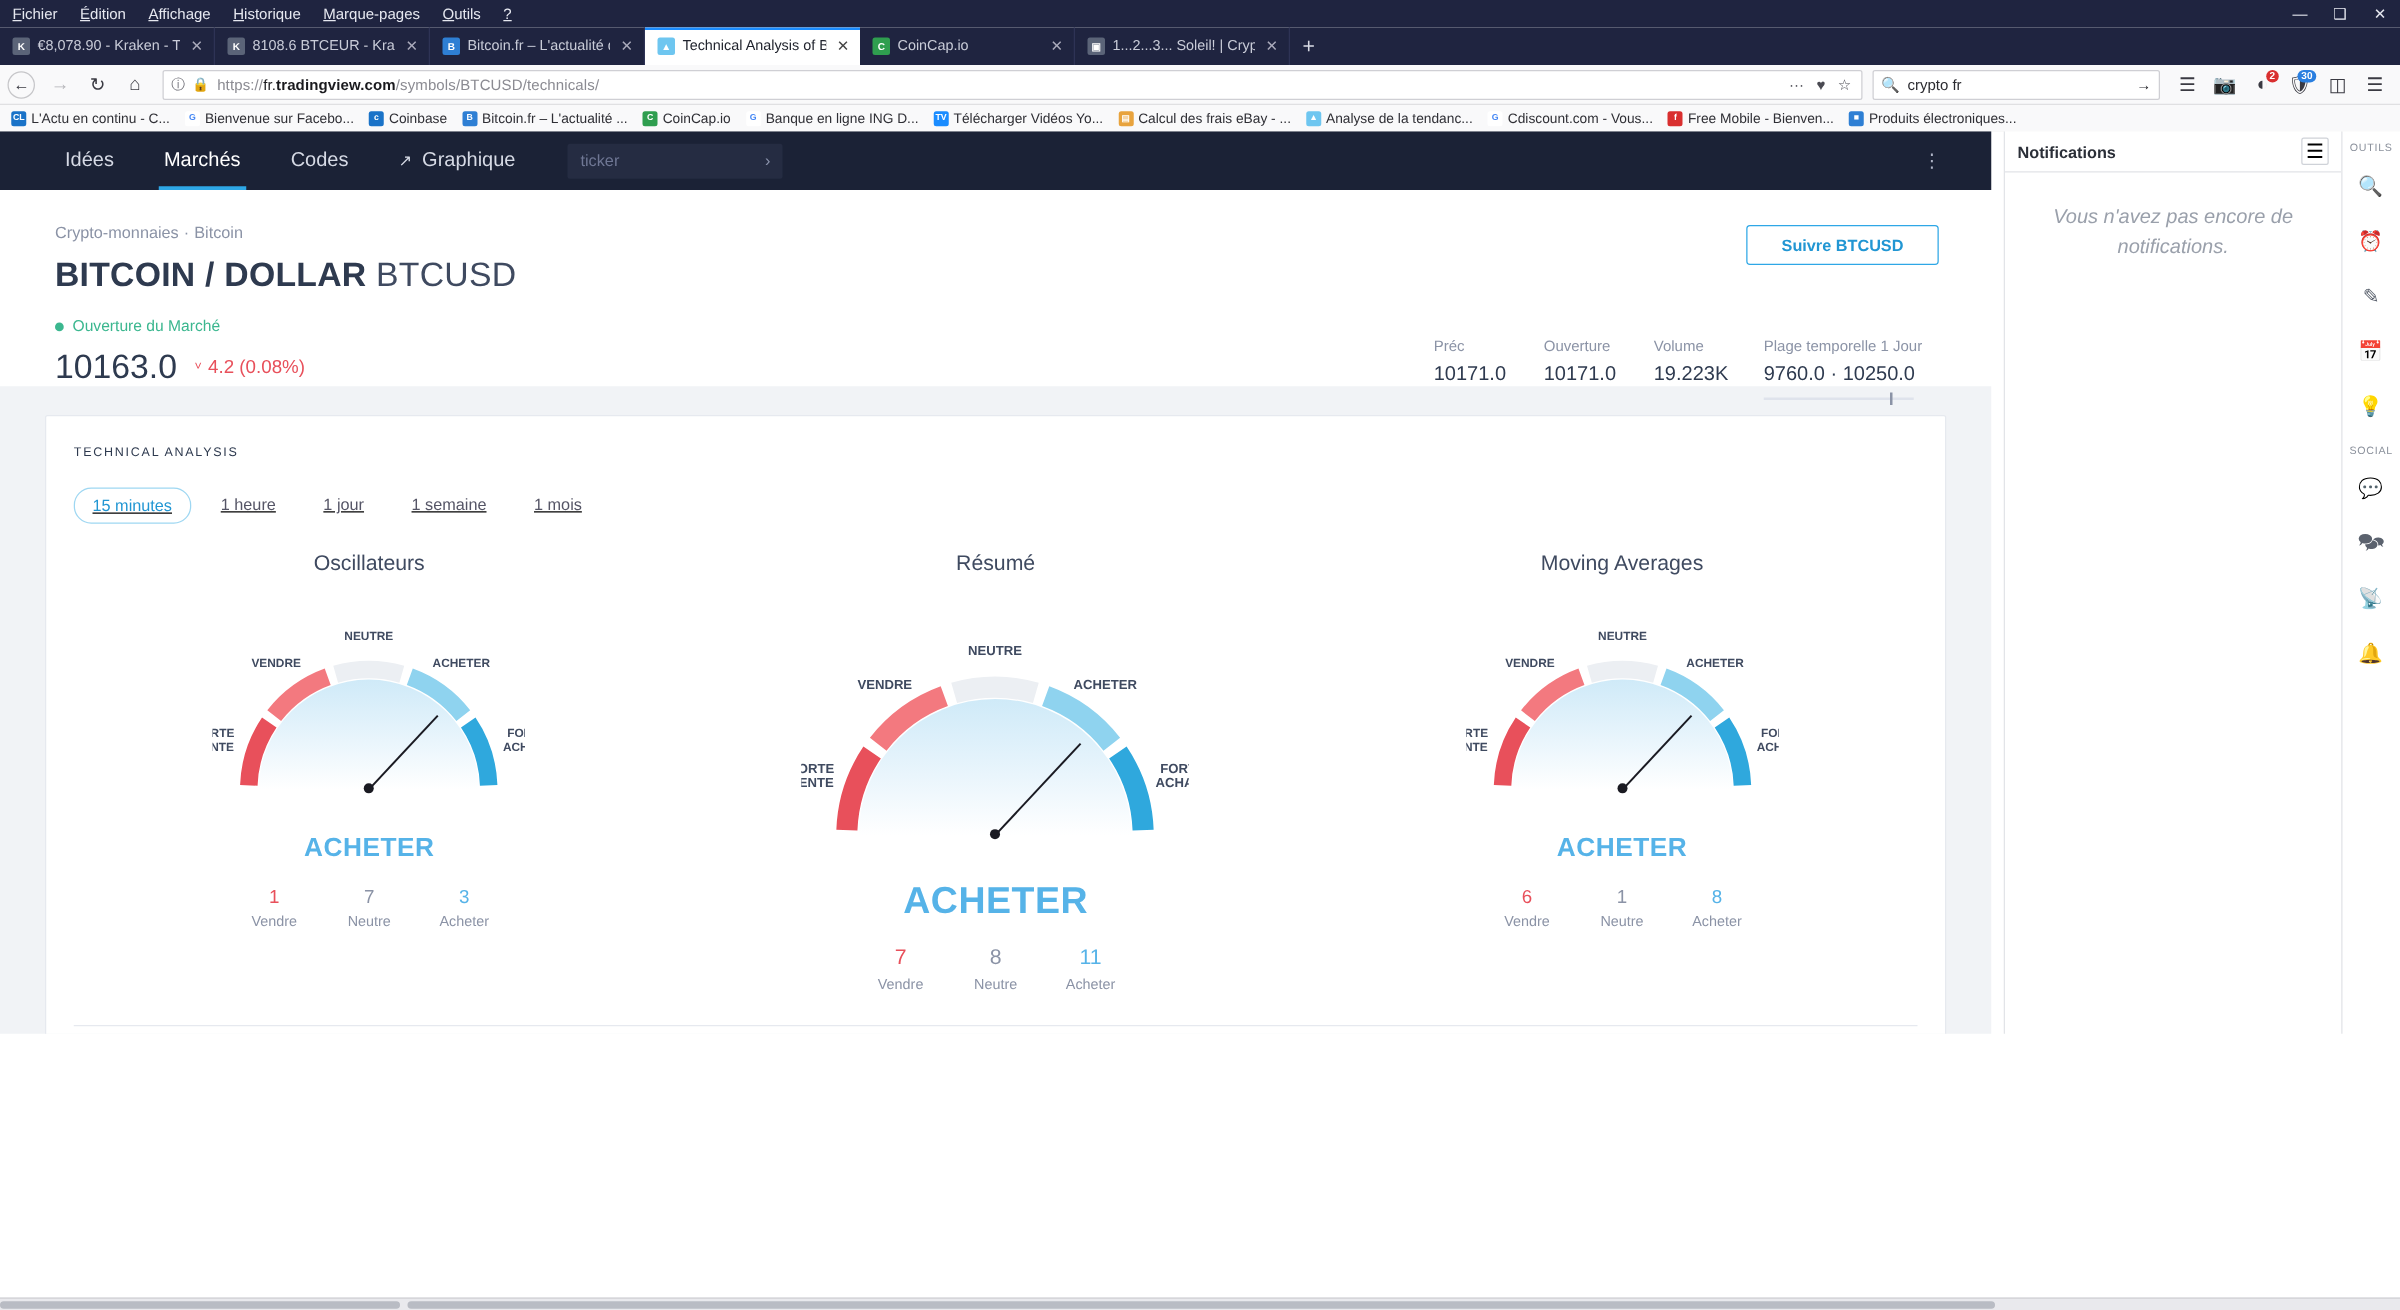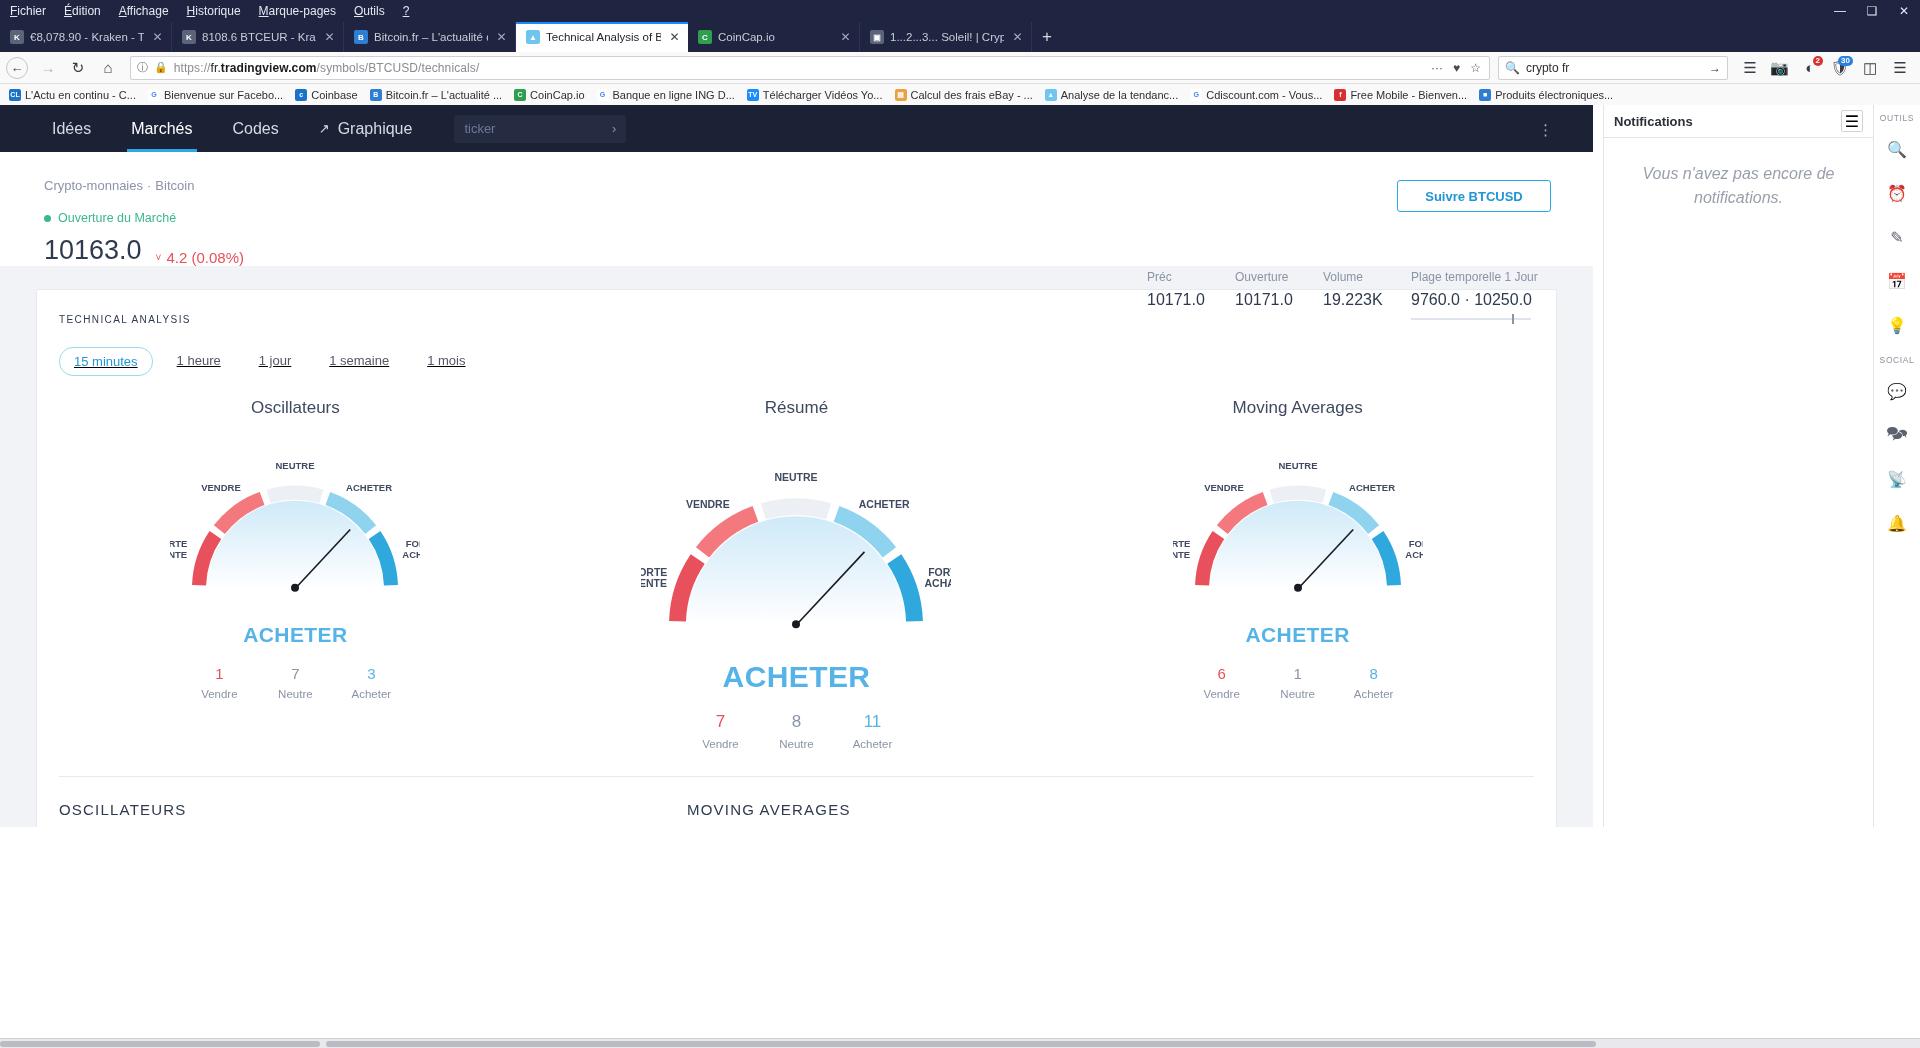--- a/index.html
+++ b/index.html
@@ -156,21 +156,21 @@
   .sym-title {
     margin-top: 12px; font-size: 27px; color: #2e3a4f; font-weight: 700;
     letter-spacing: .2px;
   }
   .sym-title .code { font-weight: 400; color: #3f4a60; }
   .mkt-status {
     margin-top: 18px; font-size: 12.5px; color: #3bb78f;
     display: flex; align-items: center; gap: 7px;
   }
   .mkt-status .dot { width: 7px; height: 7px; border-radius: 50%; background: #3bb78f; }
-  .price-row { margin-top: 10px; display: flex; align-items: flex-end; gap: 14px; }
+  .price-row { margin-top: 10px; display: flex; align-items: center; gap: 14px; }
   .price-main { font-size: 27px; color: #2e3a4f; font-weight: 400; }
   .price-chg { font-size: 15px; color: #e8505b; display: flex; align-items: center; gap: 5px; }
   .price-chg .arw { font-size: 10px; }
 
   .follow-btn {
     position: absolute; right: 42px; top: 28px; width: 154px; height: 32px;
     border: 1px solid #2ea7e6; border-radius: 3px; color: #2196d3;
     font-size: 13px; font-weight: 700; display: flex;
     align-items: center; justify-content: center; background: #fff;
   }
@@ -440,20 +440,24 @@
         <div class="tv-ticker">
           <span>ticker</span>
           <span class="ar">›</span>
         </div>
         <div class="tv-dots">⋮</div>
       </div>
 
     <div class="tv-head">
       <div class="crumb">
         <span>Crypto-monnaies</span><span class="sep">·</span><span>Bitcoin</span>
+      </div>
+      <div class="sym-title">
+        <span>BITCOIN / DOLLAR</span>
+        <span class="code">BTCUSD</span>
       </div>
       <div class="mkt-status">
         <span class="dot"></span>
         <span>Ouverture du Marché</span>
       </div>
       <div class="price-row">
         <span class="price-main">10163.0</span>
         <span class="price-chg">
           <span class="arw">˅</span>
           <span>4.2 (0.08%)</span>

